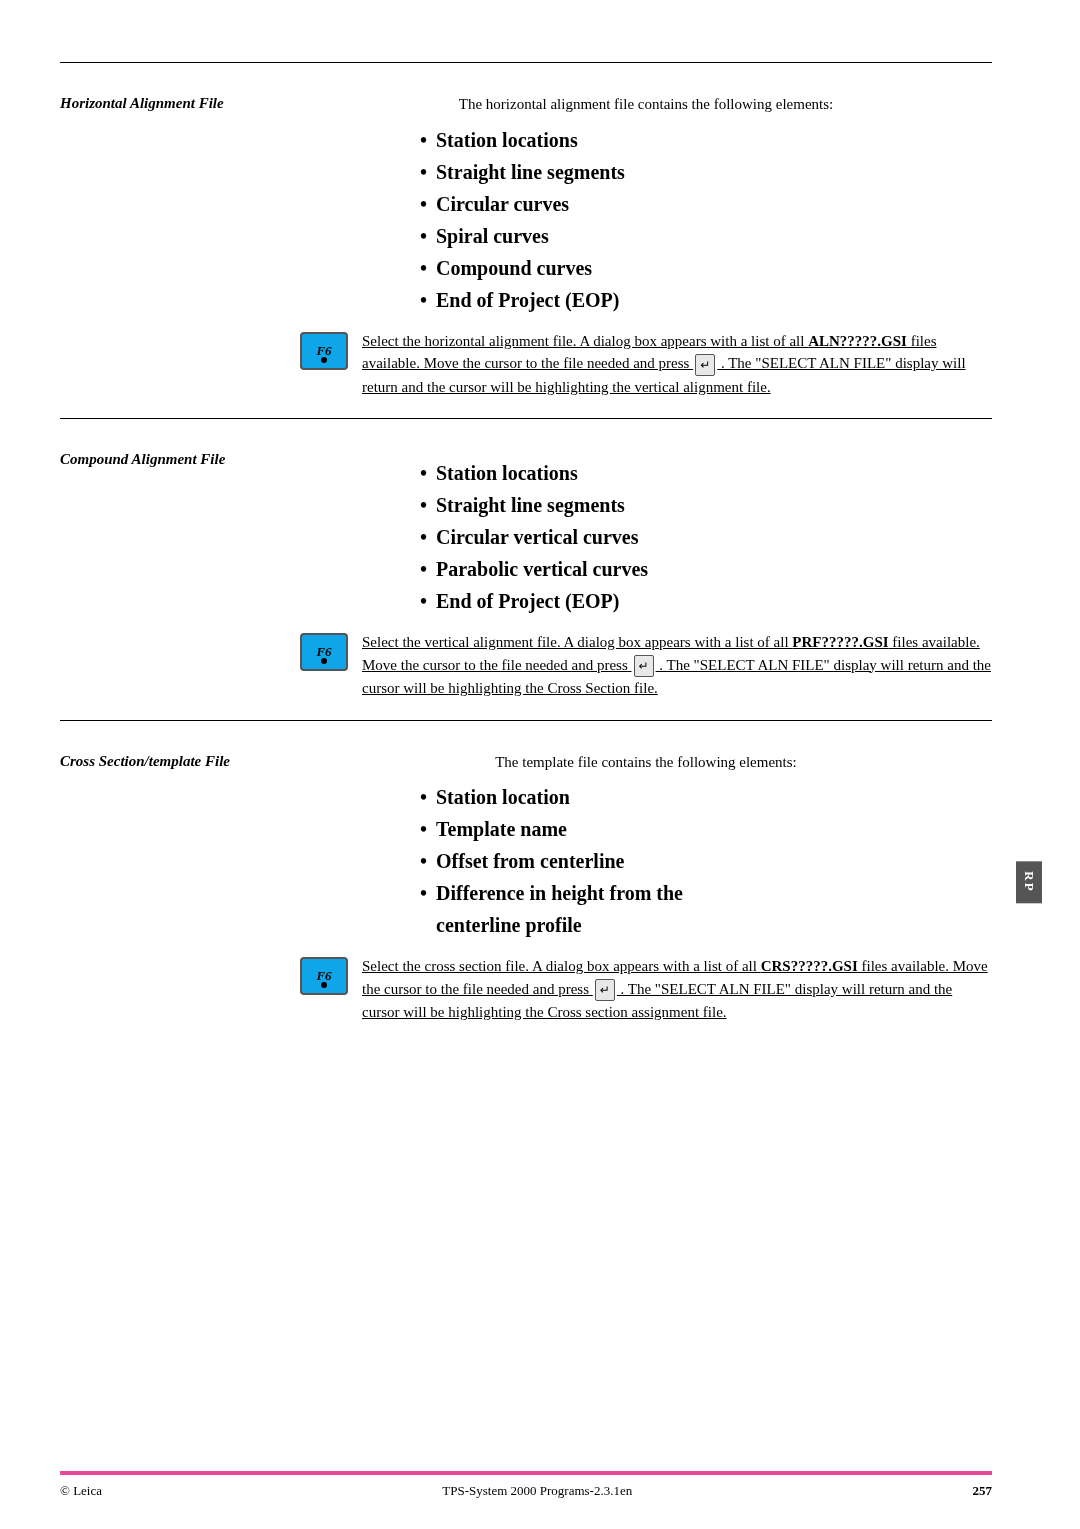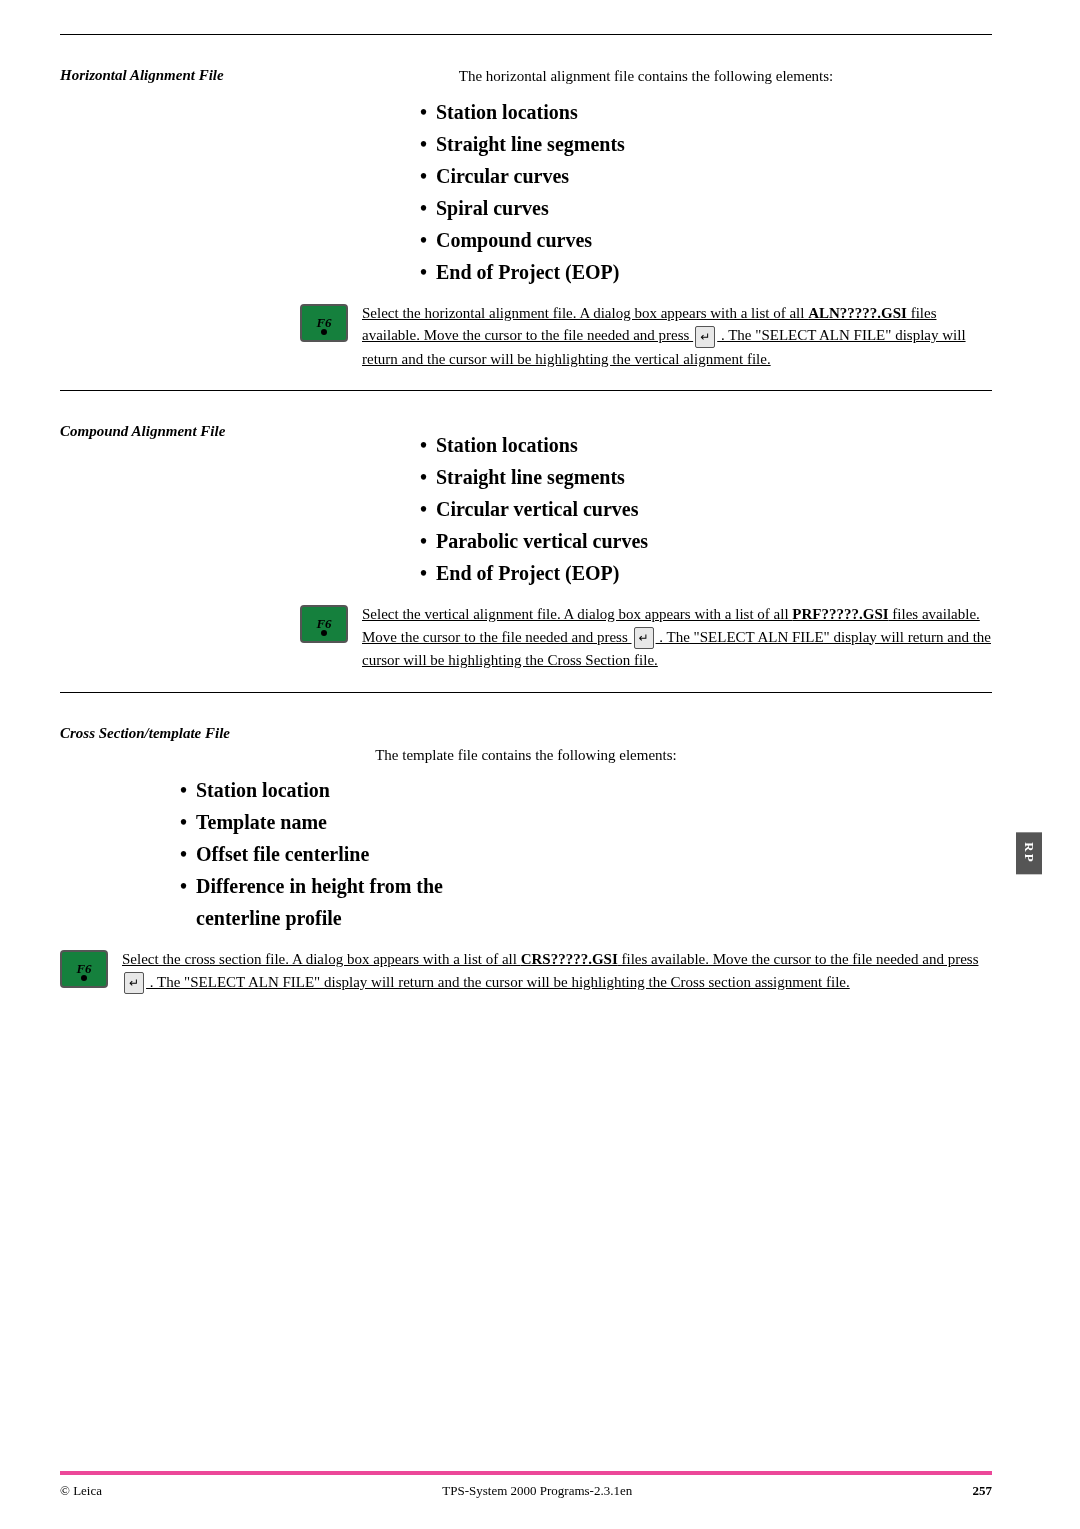--- a/index.html
+++ b/index.html
@@ -10,21 +10,21 @@
       font-size: 15px;
       color: #000;
       width: 1080px;
       min-height: 1529px;
       position: relative;
     }
 
     .page {
       width: 1052px;
       min-height: 1529px;
-      padding: 24px 60px 60px 60px;
+      padding: 52px 60px 60px 60px;
       position: relative;
     }
 
     .content-area {
       display: flex;
       flex-direction: column;
       gap: 0;
       margin-top: 10px;
     }
 
@@ -86,21 +86,21 @@
     }
 
     .f6-key {
       display: flex;
       align-items: center;
       justify-content: center;
       width: 48px;
       height: 38px;
       border: 2px solid #555;
       border-radius: 4px;
-      background: #15803d;
+      background: #0ea5e9;
       position: relative;
       flex-shrink: 0;
       margin-top: 2px;
     }
 
     .f6-key-label {
       font-style: italic;
       font-size: 13px;
       font-weight: bold;
       color: #000;
@@ -145,21 +145,20 @@
       align-items: center;
       border-top: 4px solid #ec4899;
       padding-top: 8px;
       font-size: 13px;
     }
 
     .inline-bold { font-weight: bold; }
 
     .cross-section-wrapper {
       position: relative;
-      flex-direction: column;
     }
   </style>
 </head>
 <body>
 
 <div class="page">
   <div class="content-area">
 
     <div class="section">
       <div class="section-label">
@@ -213,21 +212,21 @@
 
     <div class="section cross-section-wrapper" style="position:relative;">
       <div class="section-label">
         <span>Cross Section/template File</span>
       </div>
       <div class="section-content">
         <p>The template file contains the following elements:</p>
         <ul class="bullet-list">
           <li><span>Station location</span></li>
           <li><span>Template name</span></li>
-          <li><span>Offset file centerline</span></li>
+          <li><span>Offset from centerline</span></li>
           <li>
             <span>Difference in height from the<br>centerline profile</span>
           </li>
         </ul>
         <div class="f6-block">
           <div class="f6-key">
             <span class="f6-key-label">F6</span>
             <span class="f6-key-dot"></span>
           </div>
           <div class="f6-text">

